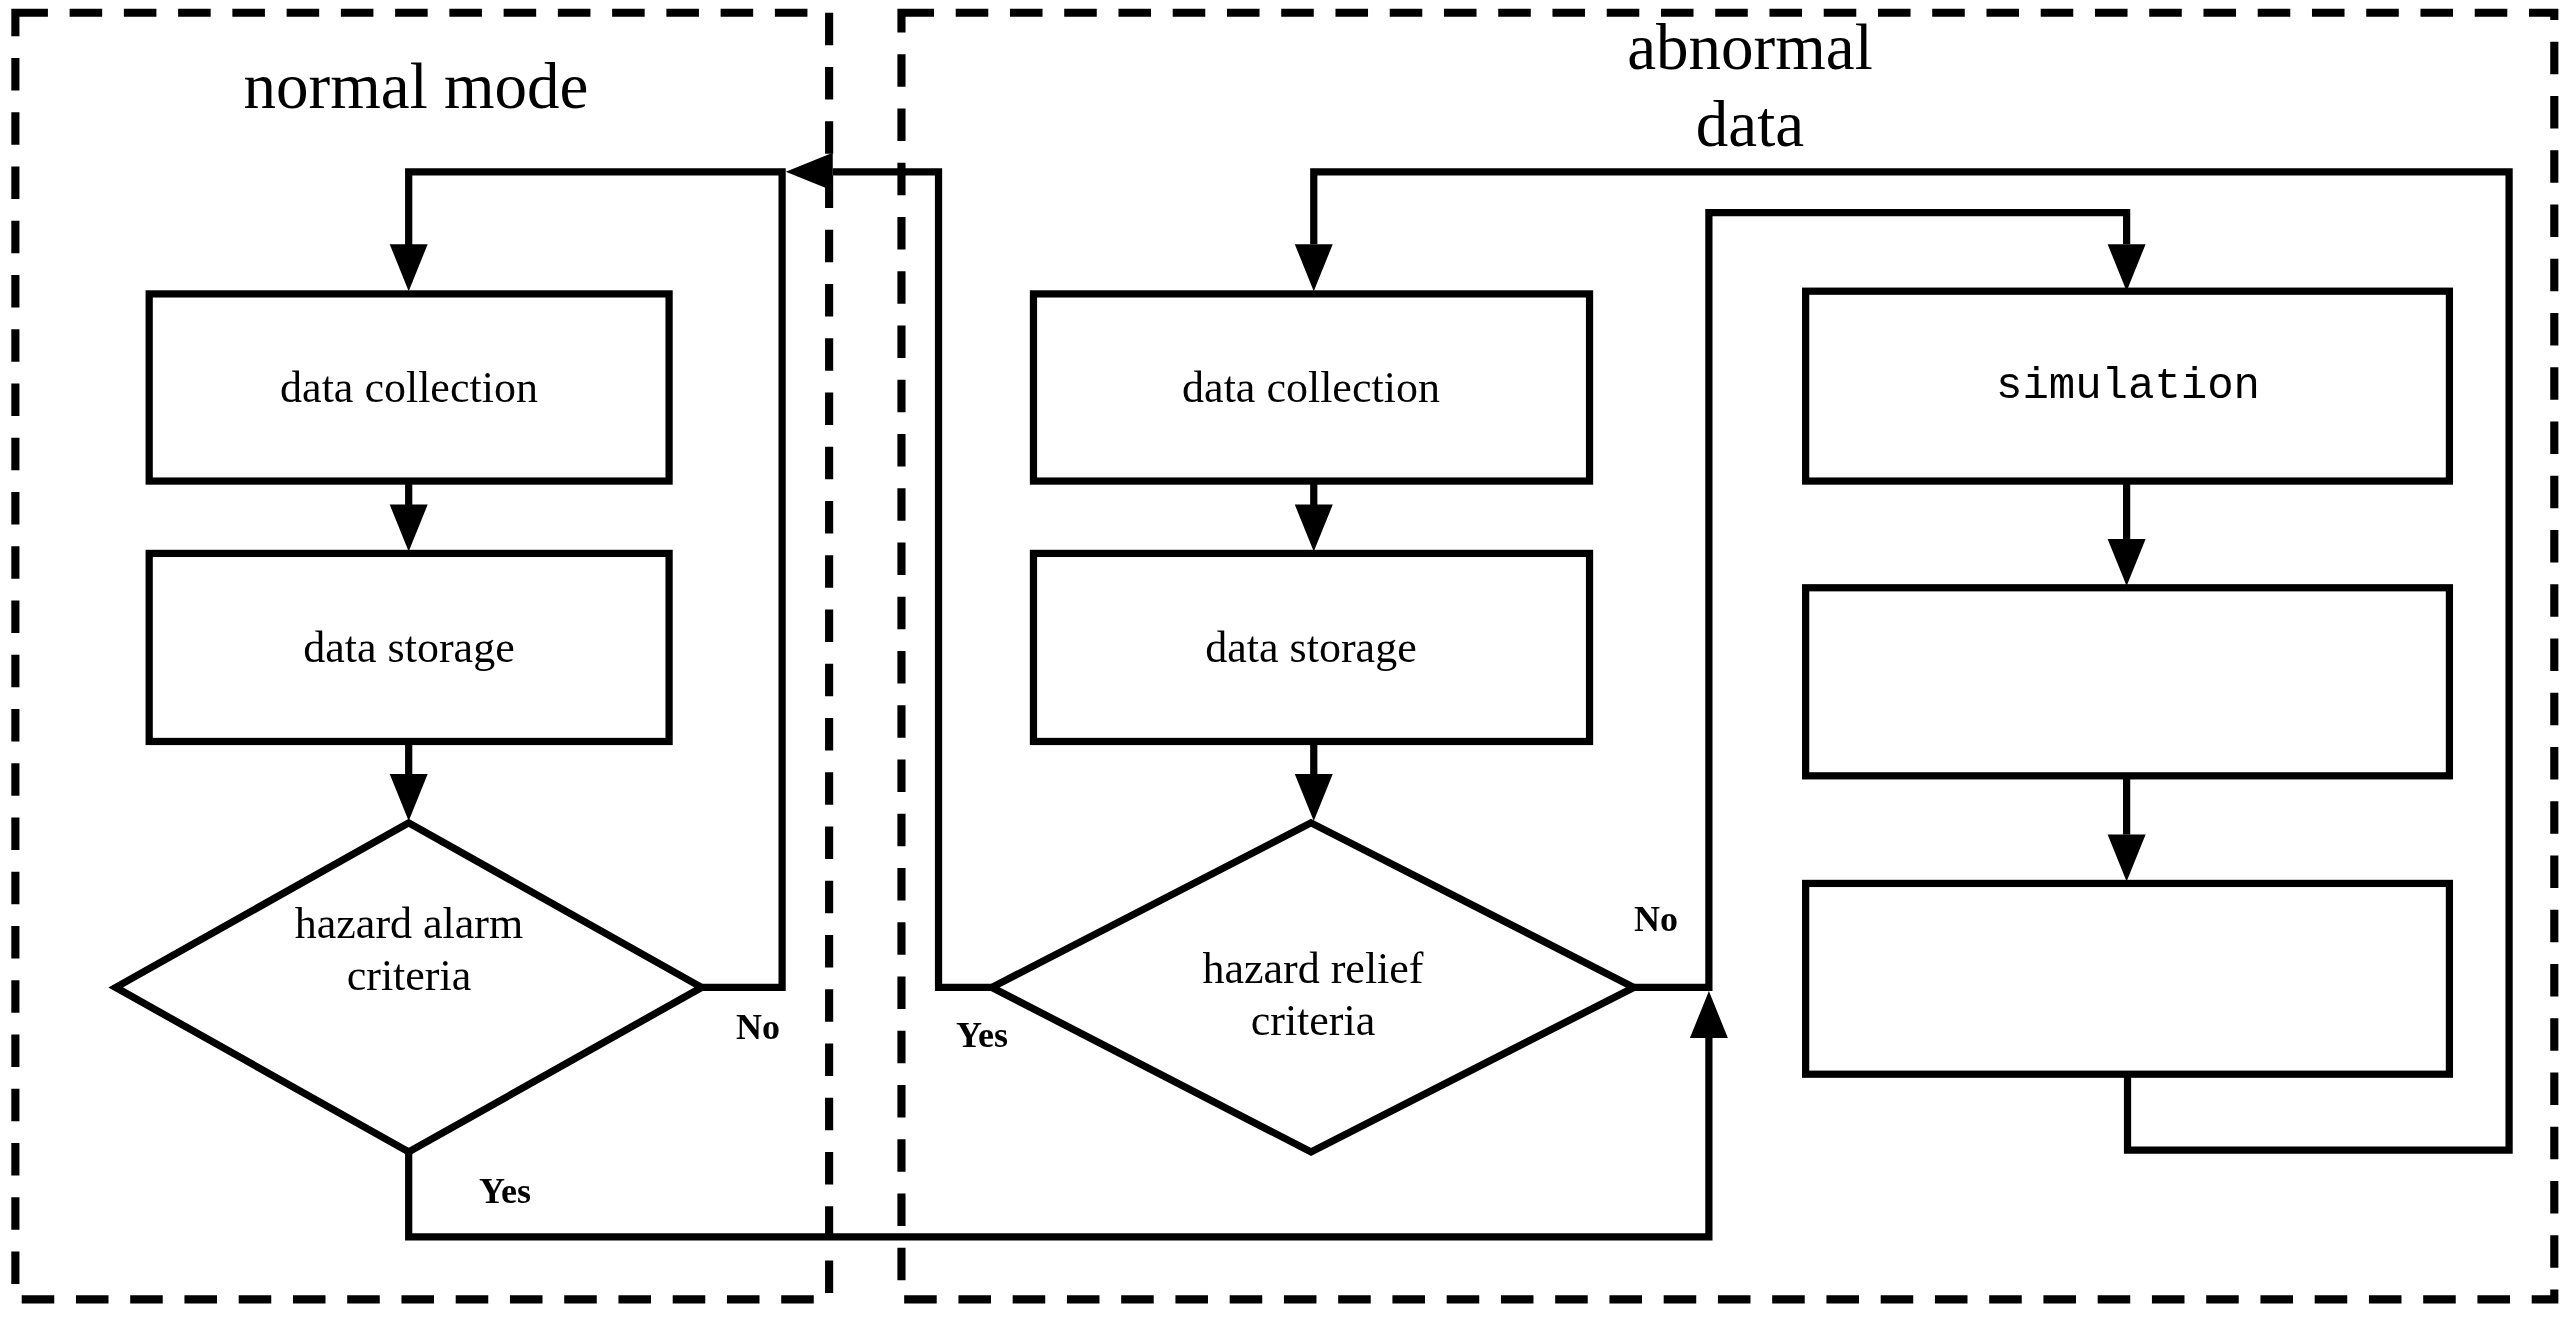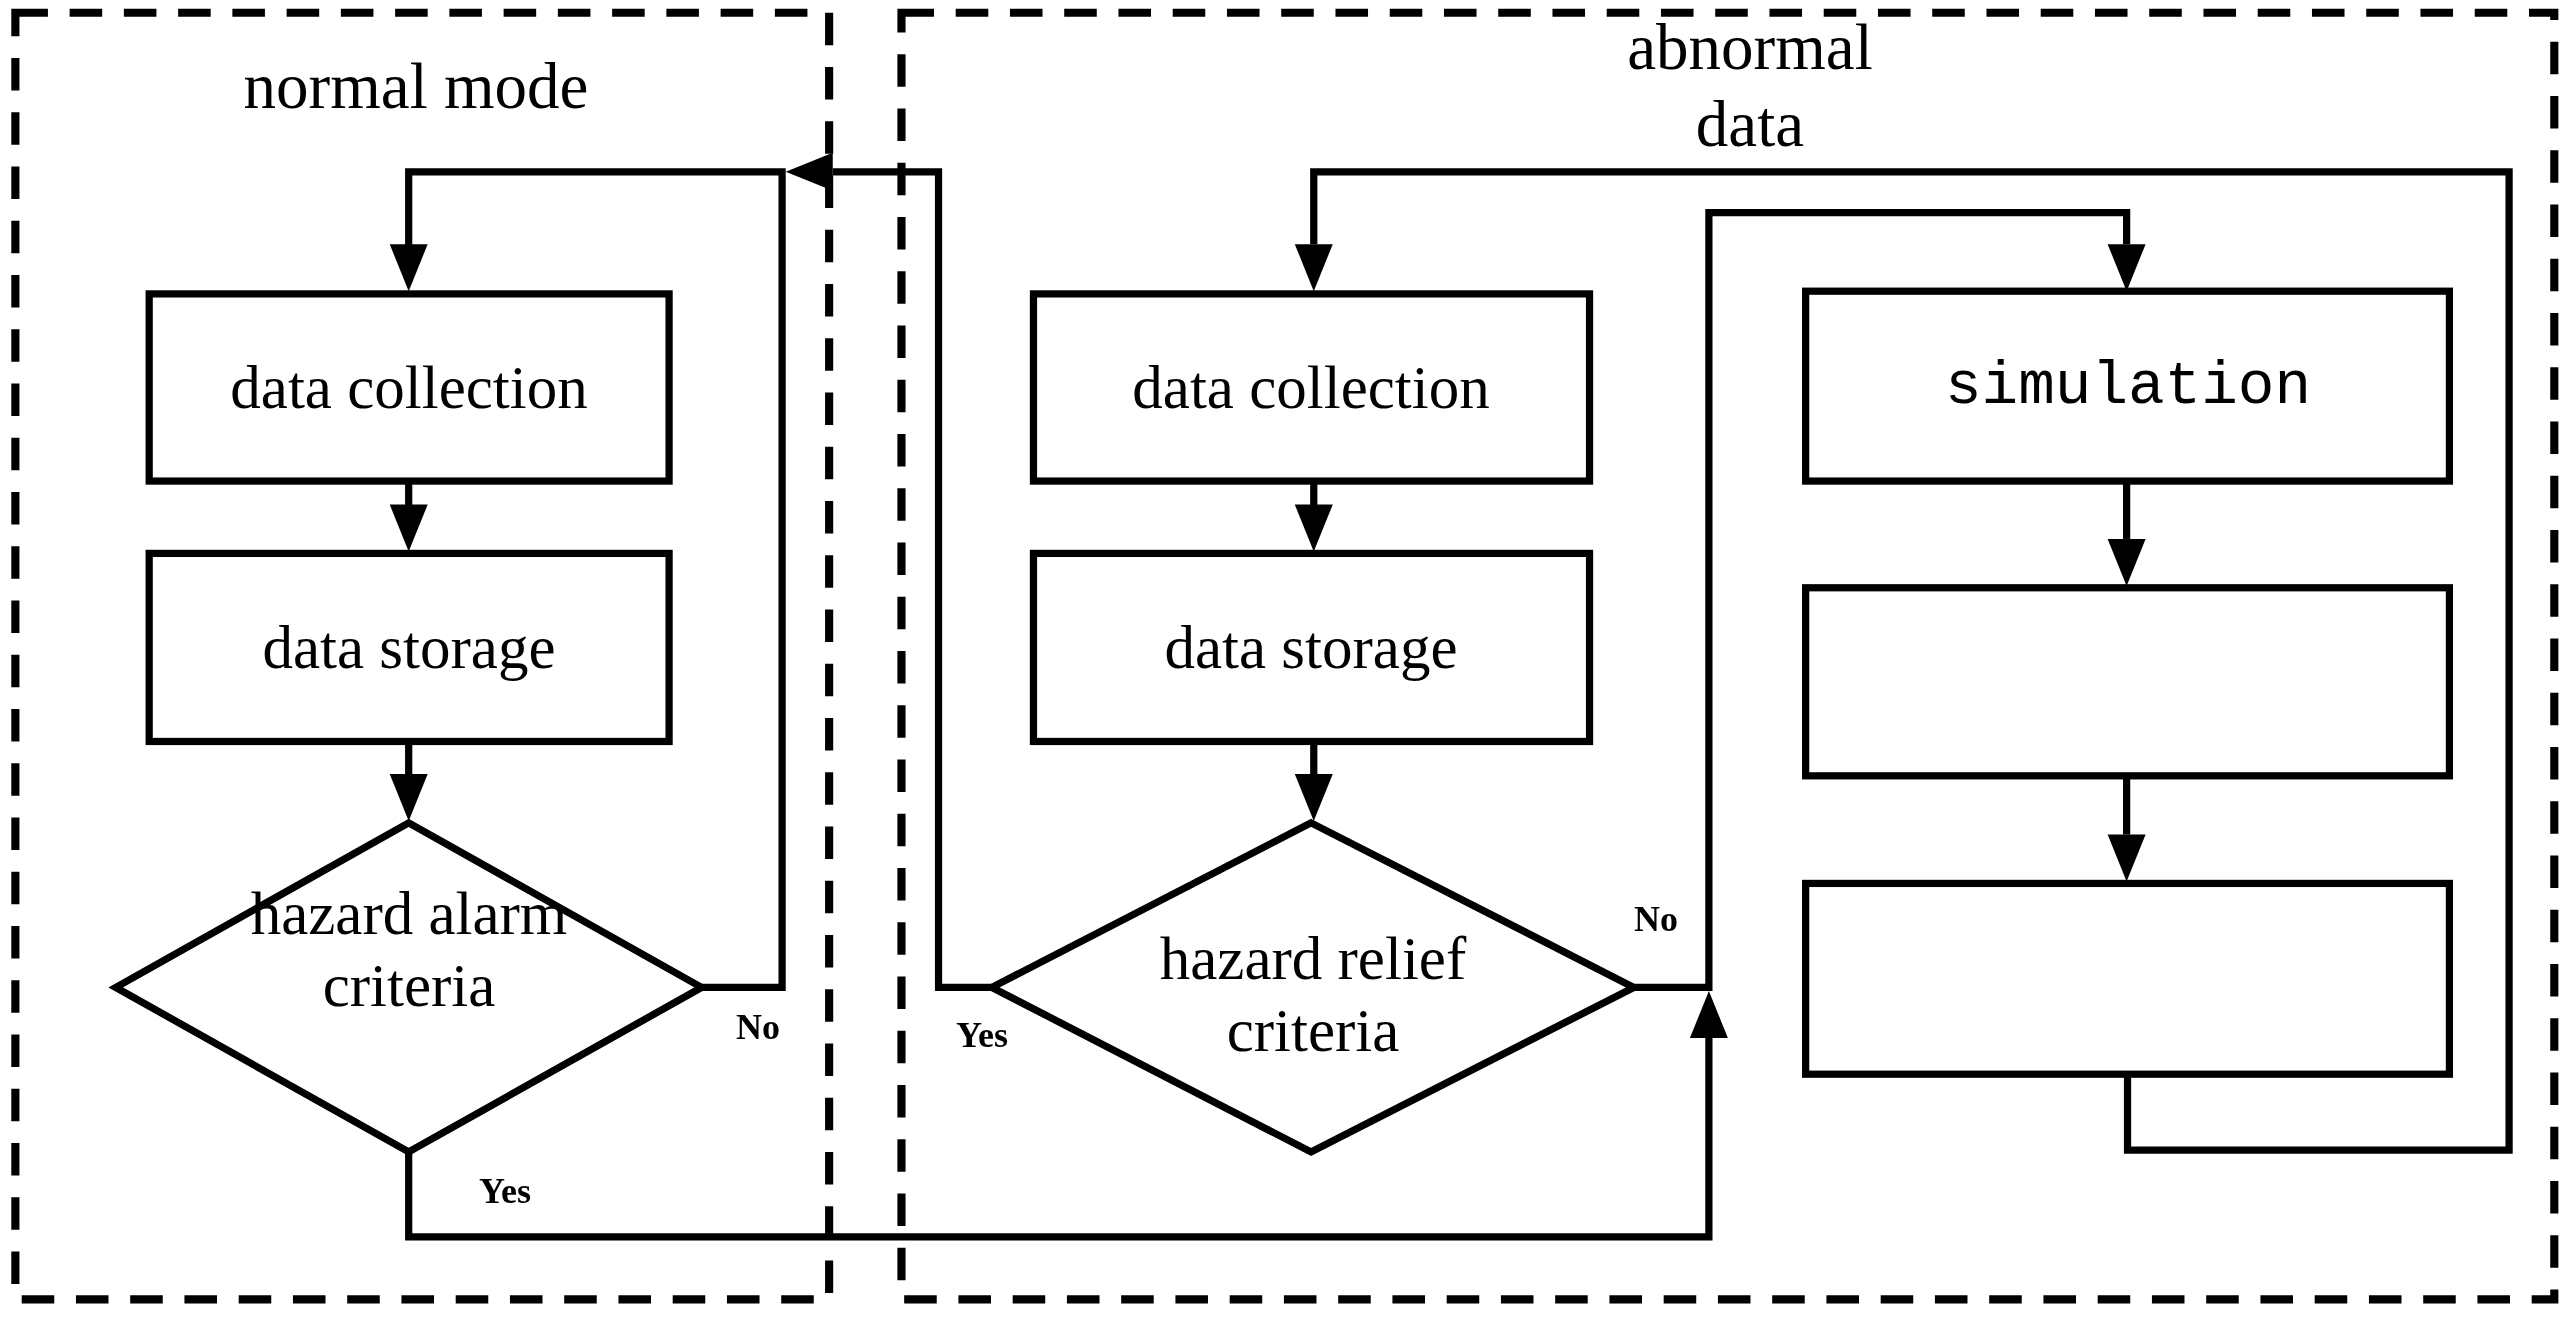--- a/index.html
+++ b/index.html
@@ -22,21 +22,21 @@
     position: absolute;
     left: 0; top: 0;
     width: 2576px;
     height: 1322px;
   }
   .lbl {
     position: absolute;
     transform: translate(-50%, -50%);
     white-space: pre-line;
     text-align: center;
-    font-size: 61px;
+    font-size: 44px;
     line-height: 1.18;
     color: #000000;
   }
   .title {
     font-size: 65px;
   }
   .edge-lbl {
     font-size: 36px;
     font-weight: bold;
   }

